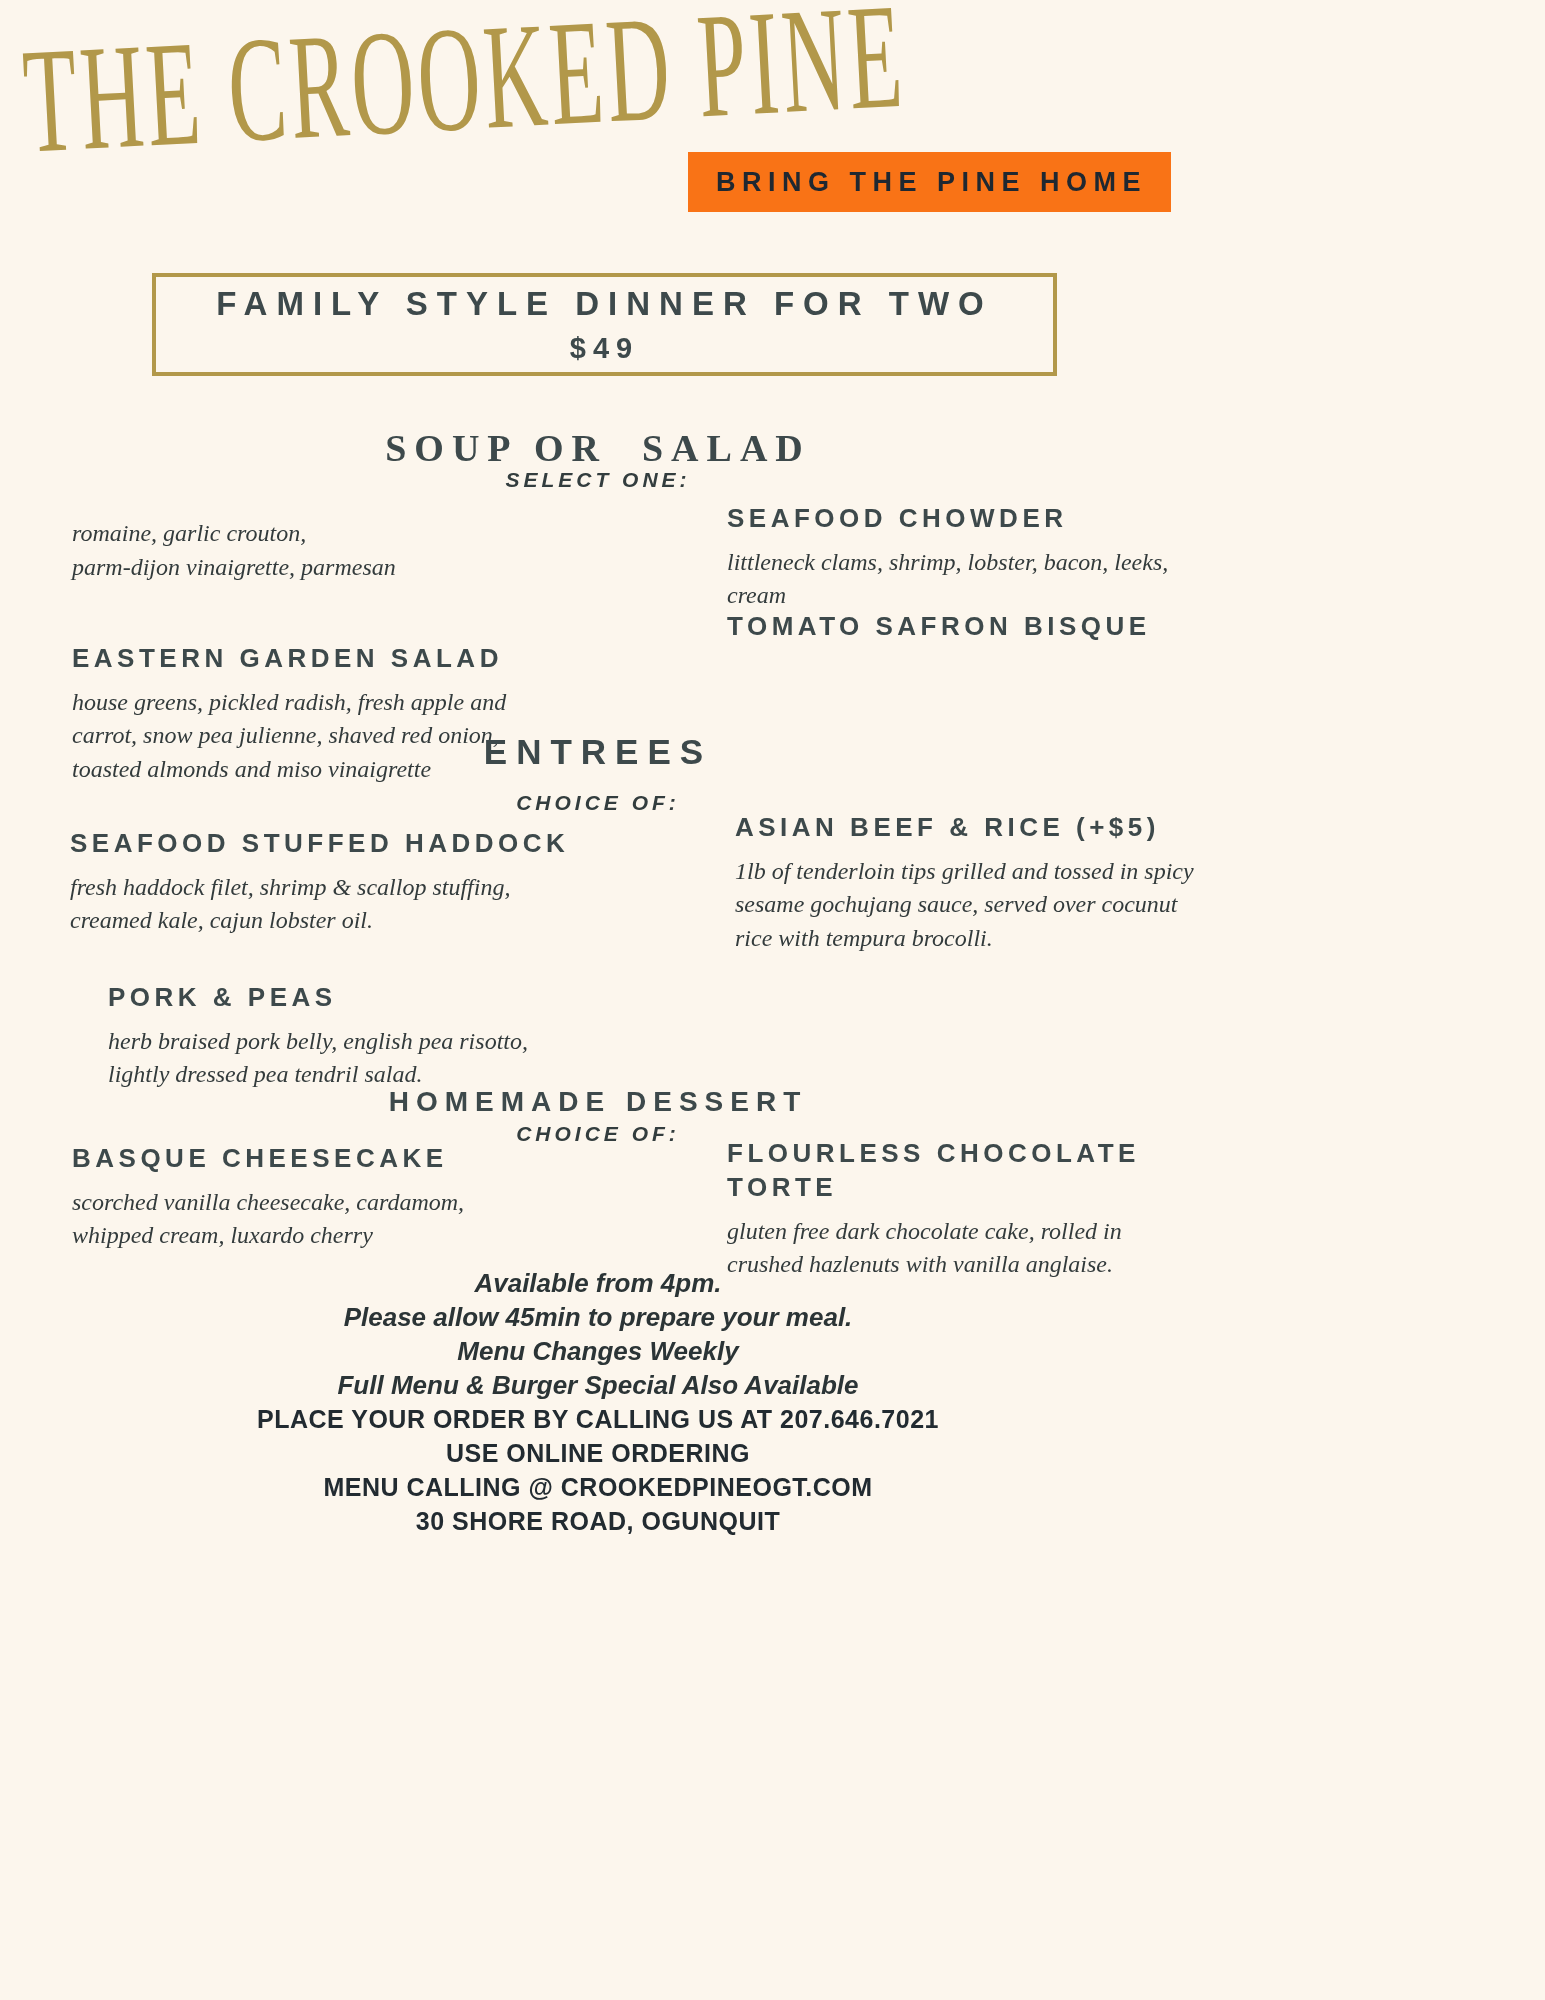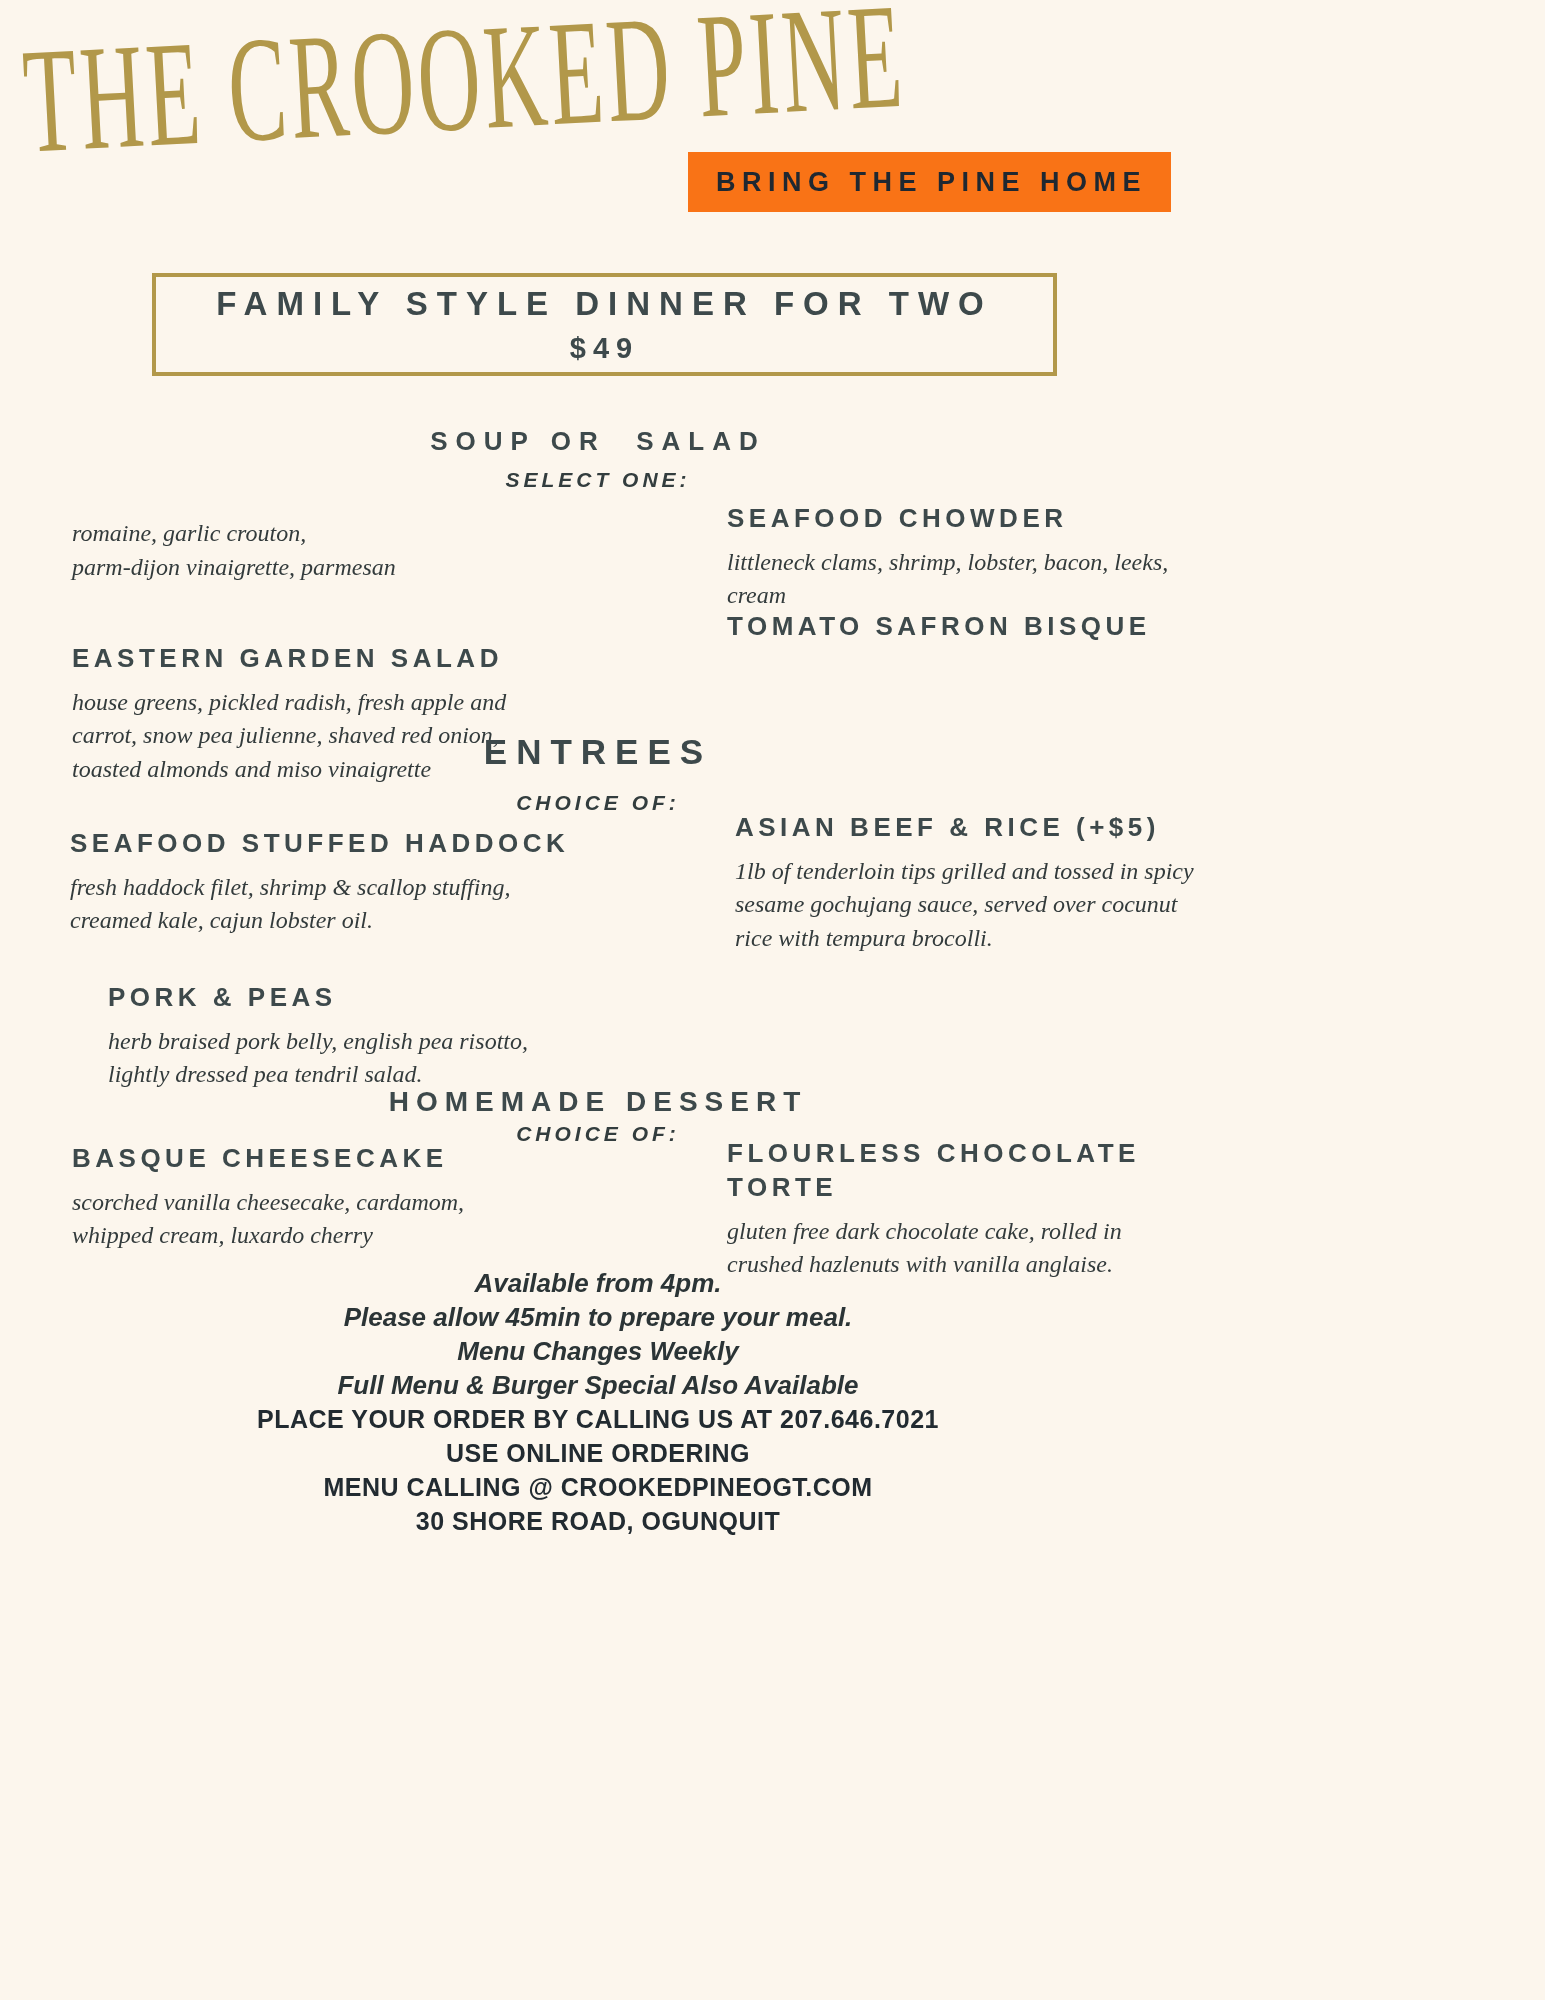--- a/index.html
+++ b/index.html
@@ -89,21 +89,21 @@
     letter-spacing: 5.5px;
     color: #3d494b;
     white-space: pre;
   }
 
   .sec-head {
     font-weight: 700;
     color: #3d494b;
     white-space: pre;
   }
-  .head-soup    { top: 426px; font-size: 26px; letter-spacing: 8px; }
+  .head-soup    { top: 426px; font-size: 38px; letter-spacing: 8px; font-family: Liberation Serif, serif; }
   .head-entrees { top: 732px; font-size: 35px; letter-spacing: 9px; }
   .head-dessert { top: 1086px; font-size: 28px; letter-spacing: 7px; }
 
   .sec-sub {
     font-style: italic;
     font-weight: 700;
     font-size: 21px;
     letter-spacing: 4px;
     color: #333d3e;
   }

